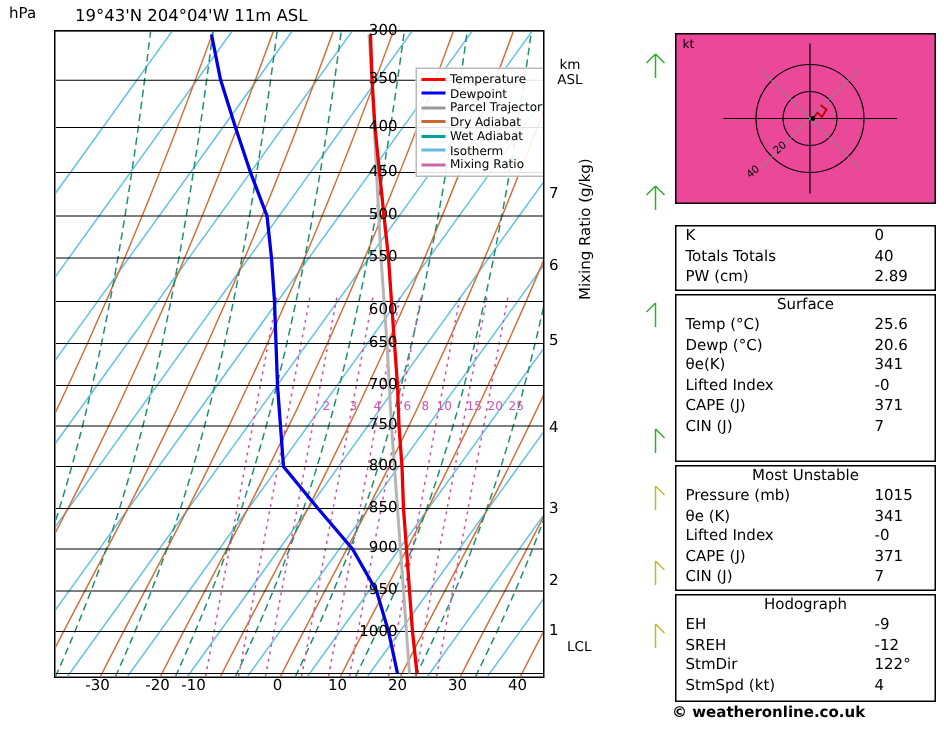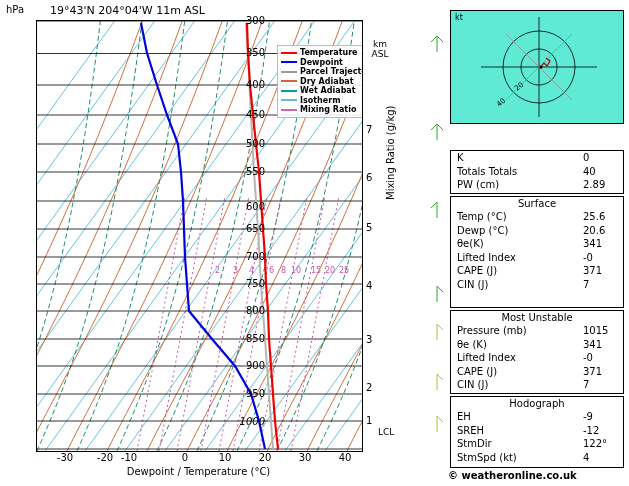--- a/index.html
+++ b/index.html
@@ -27,25 +27,25 @@
 
   
   .kmlab{position:absolute;left:366px;font-size:10px;color:#000;}
   #mixlabel{position:absolute;left:385px;top:200px;font-size:10px;color:#000;
             transform:rotate(-90deg);transform-origin:left top;white-space:nowrap;}
   #lcl{position:absolute;left:378px;top:427px;font-size:9px;}
 
   
   #legend{left:240px;top:24px;width:118px;padding:2px 3px;background:rgba(255,255,255,0.88);
           border:1px solid #b9b9b9;font-size:8px;line-height:9.5px;}
-  #legend .row{display:flex;align-items:center;height:9.5px;font-weight:bold;}
+  #legend .row{display:flex;align-items:center;height:9.5px;}
   #legend .sw{width:16px;height:0;border-top-width:2px;border-top-style:solid;margin-right:3px;}
 
   
-  #hodo{left:450px;top:10px;width:172px;height:112px;border:1px solid #000;background:#5eead4;}
+  #hodo{left:450px;top:22px;width:172px;height:112px;border:1px solid #000;background:#ec4899;text-align:center;}
   #hodo .kt{position:absolute;left:4px;top:2px;font-size:8px;}
 
   
   .panel{position:absolute;left:450px;width:172px;border:1px solid #000;background:#fff;
          font-size:10px;}
   .panel .hd{text-align:center;font-size:10px;padding:1px 0;}
   .panel .ln{display:flex;justify-content:space-between;padding:0 6px;height:13.5px;line-height:13.5px;}
   .panel .ln span:last-child{min-width:34px;text-align:left;}
   #p1{top:150px;height:42px;}
   #p2{top:196px;height:110px;}
@@ -207,32 +207,31 @@
   <div class="ylab" style="top:138px;">500</div>
   <div class="ylab" style="top:166px;">550</div>
   <div class="ylab" style="top:201px;">600</div>
   <div class="ylab" style="top:223px;">650</div>
   <div class="ylab" style="top:251px;">700</div>
   <div class="ylab" style="top:278px;text-align:right;">750</div>
   <div class="ylab" style="top:305px;">800</div>
   <div class="ylab" style="top:333px;">850</div>
   <div class="ylab" style="top:360px;">900</div>
   <div class="ylab" style="top:388px;">950</div>
-  <div class="ylab" style="top:416px;font-style:italic;">1000</div>
+  <div class="ylab" style="top:416px;">1000</div>
 
   <div class="xlab" style="left:45px;">-30</div>
   <div class="xlab" style="left:85px;">-20</div>
   <div class="xlab" style="left:109px;">-10</div>
   <div class="xlab" style="left:165px;">0</div>
   <div class="xlab" style="left:205px;">10</div>
   <div class="xlab" style="left:245px;">20</div>
   <div class="xlab" style="left:285px;">30</div>
   <div class="xlab" style="left:325px;">40</div>
 
-  <div class="abs t" id="xtitle">Dewpoint / Temperature (°C)</div>
 
   <div class="kmlab" style="top:124px;">7</div>
   <div class="kmlab" style="top:172px;">6</div>
   <div class="kmlab" style="top:222px;">5</div>
   <div class="kmlab" style="top:280px;">4</div>
   <div class="kmlab" style="top:334px;">3</div>
   <div class="kmlab" style="top:382px;">2</div>
   <div class="kmlab" style="top:415px;">1</div>
   <div class="abs t" id="lcl">LCL</div>
   <div id="mixlabel">Mixing Ratio (g/kg)</div>

